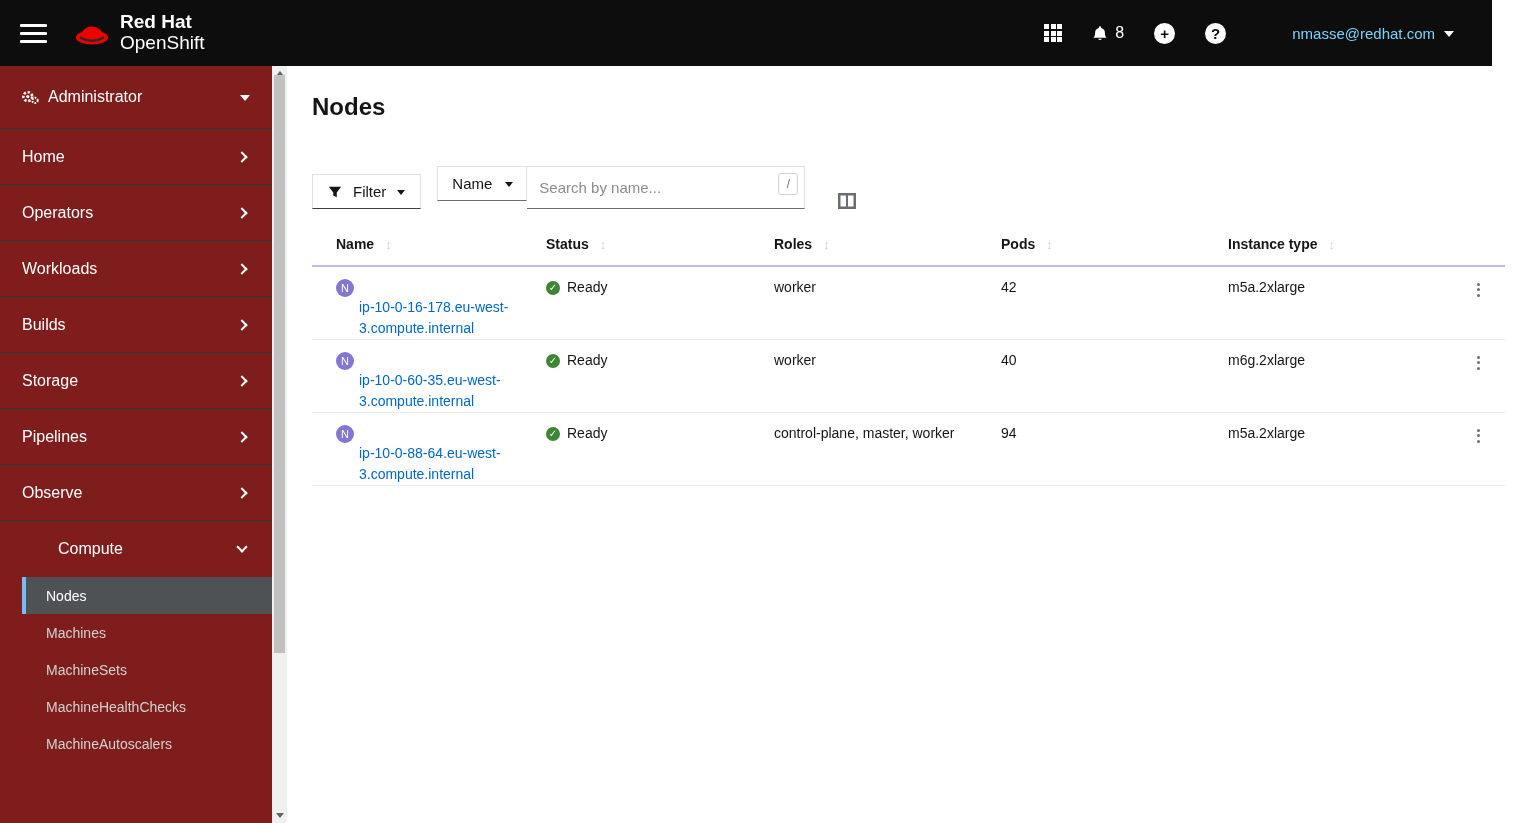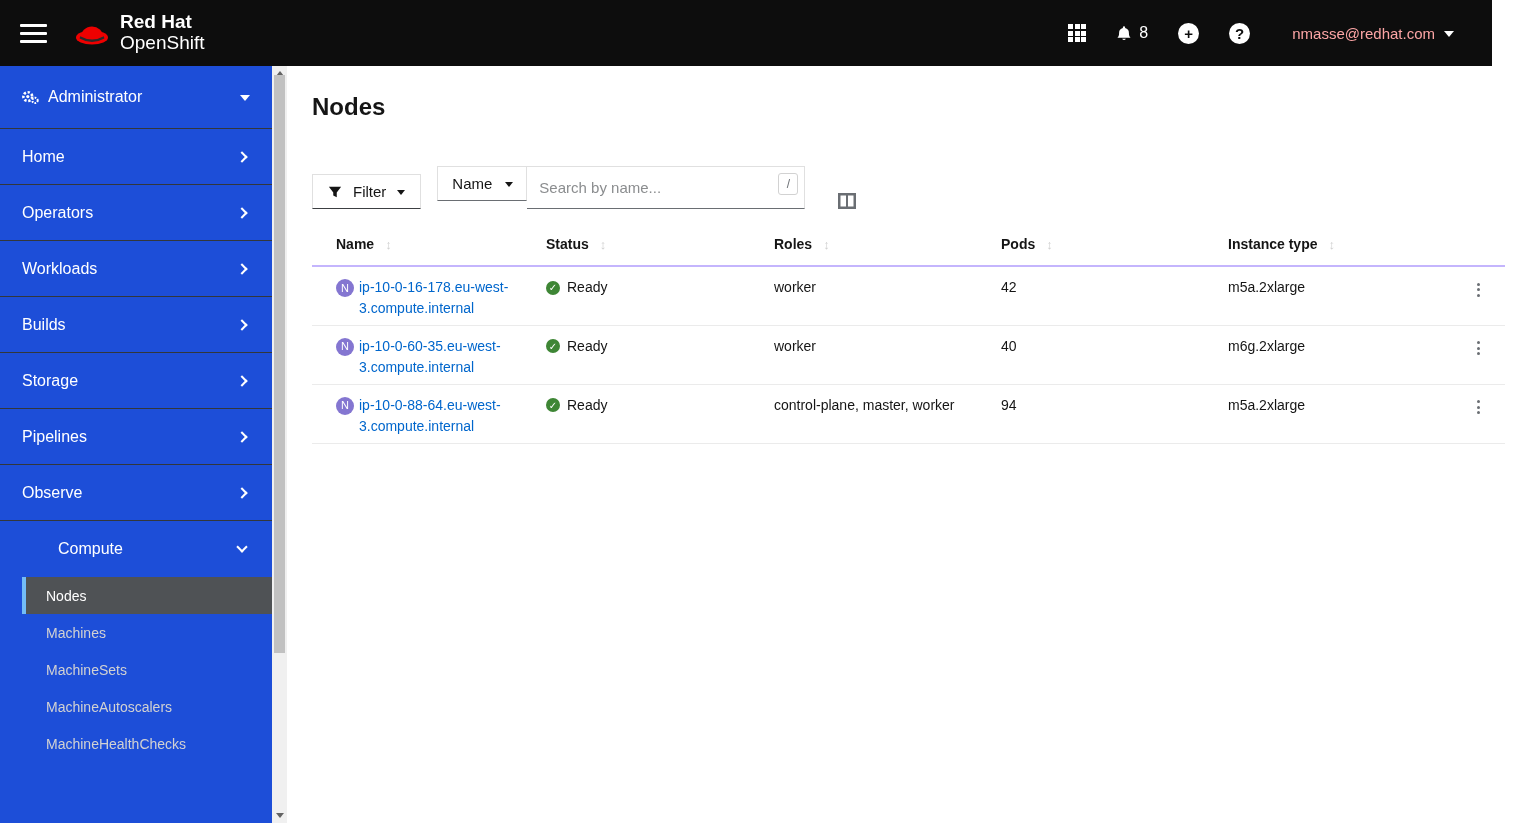--- a/index.html
+++ b/index.html
@@ -19,28 +19,28 @@
   .brand-line1 { display: block; font-weight: bold; }
   .brand-line2 { display: block; font-weight: normal; }
   .m-right { display: flex; align-items: center; }
   .icon-btn { background: none; border: none; cursor: pointer; display: flex;
     align-items: center; padding: 0; margin-left: 30px; }
   .grid-icon { display: grid; grid-template-columns: repeat(3, 5px); grid-gap: 1.5px; }
   .grid-icon i { width: 5px; height: 5px; background: #fff; }
   .bell-count { color: #fff; font-size: 16px; margin-left: 7px; }
   .circle-white { width: 21px; height: 21px; border-radius: 50%; background: #fff; color: #0d0d0d;
     display: flex; align-items: center; justify-content: center; font-weight: bold; font-size: 15px; line-height: 1; }
-  .user-menu { display: flex; align-items: center; gap: 9px; color: #fca5a5; font-size: 15px;
-    margin-left: 42px; cursor: pointer; background: none; border: none; }
+  .user-menu { display: flex; align-items: center; gap: 9px; color: #7dd3fc; font-size: 15px;
+    margin-left: 66px; cursor: pointer; background: none; border: none; }
   .caret-w { width: 0; height: 0; border-left: 5px solid transparent; border-right: 5px solid transparent;
     border-top: 6px solid #fff; margin-top: 2px; }
 
   
   .sidebar { position: absolute; top: 66px; left: 0; width: 272px; height: 757px;
-    background: #1d4ed8; color: #fff; overflow: hidden; }
+    background: #7f1d1d; color: #fff; overflow: hidden; }
   .perspective { height: 63px; display: flex; align-items: center; padding: 0 22px 0 21px;
     border-bottom: 1px solid #33373b; font-size: 16px; cursor: pointer; }
   .perspective .plabel { margin-left: 9px; flex: 1; }
   .nav-item { height: 56px; display: flex; align-items: center; justify-content: space-between;
     padding: 0 26px 0 22px; font-size: 16px; border-bottom: 1px solid #33373b; cursor: pointer; }
   .nav-item.no-border { border-bottom: none; margin-left: 36px; }
   .chev { width: 8px; height: 8px; border-right: 2.4px solid #fff; border-bottom: 2.4px solid #fff; flex: none; }
   .chev.right { transform: rotate(-45deg); }
   .chev.down  { transform: rotate(45deg); margin-top: -4px; }
   .subnav-item { margin-left: 22px; height: 37px; display: flex; align-items: center;
@@ -92,21 +92,21 @@
   th { text-align: left; font-size: 14px; font-weight: bold; color: #151515;
     padding: 13px 8px 13px 0; border-bottom: 2px solid #c4b5fd; cursor: pointer; }
   th:first-child, td:first-child { padding-left: 24px; }
   .sort { color: #cfcfcf; margin-left: 11px; font-size: 13px; font-weight: normal; }
   tr.data-row { height: 59px; }
   td { font-size: 14px; color: #151515; vertical-align: top; padding: 10px 8px 0 0;
     border-bottom: 1px solid #ebebeb; line-height: 21px; }
   .name-cell { display: flex; gap: 5px; }
   .nbadge { width: 18px; height: 18px; border-radius: 50%; background: #8476d1; color: #fff;
     font-size: 11px; display: flex; align-items: center; justify-content: center; flex: none; margin-top: 2px; }
-  .node-link { color: #0066cc; text-decoration: none; display: block; width: 168px; line-height: 21px; }
+  .node-link { color: #0066cc; text-decoration: none; display: block; width: 168px; line-height: 21px; margin-top: 20px; }
   .status-cell { display: flex; align-items: center; gap: 7px; }
   .ok-circle { width: 14px; height: 14px; border-radius: 50%; background: #3e8635; color: #fff;
     font-size: 10px; display: flex; align-items: center; justify-content: center; flex: none; }
   .kebab { background: none; border: none; cursor: pointer; padding: 3px 6px; display: inline-block; }
   .kebab i { display: block; width: 3px; height: 3px; border-radius: 50%; background: #6a6e73; margin: 2.5px auto; }
 </style>
 </head>
 <body>
 
 <header class="masthead">
@@ -209,24 +209,24 @@
       <div class="subnav-item selected">
         <span>Nodes</span>
       </div>
       <div class="subnav-item">
         <span>Machines</span>
       </div>
       <div class="subnav-item">
         <span>MachineSets</span>
       </div>
       <div class="subnav-item">
+        <span>MachineHealthChecks</span>
+      </div>
+      <div class="subnav-item">
         <span>MachineAutoscalers</span>
-      </div>
-      <div class="subnav-item">
-        <span>MachineHealthChecks</span>
       </div>
     </div>
   </nav>
 </aside>
 
 <div class="side-scrollbar">
   <div class="sb-arrow up">
       <span class="tri-up"></span>
     </div>
   <div class="sb-thumb"></div>

